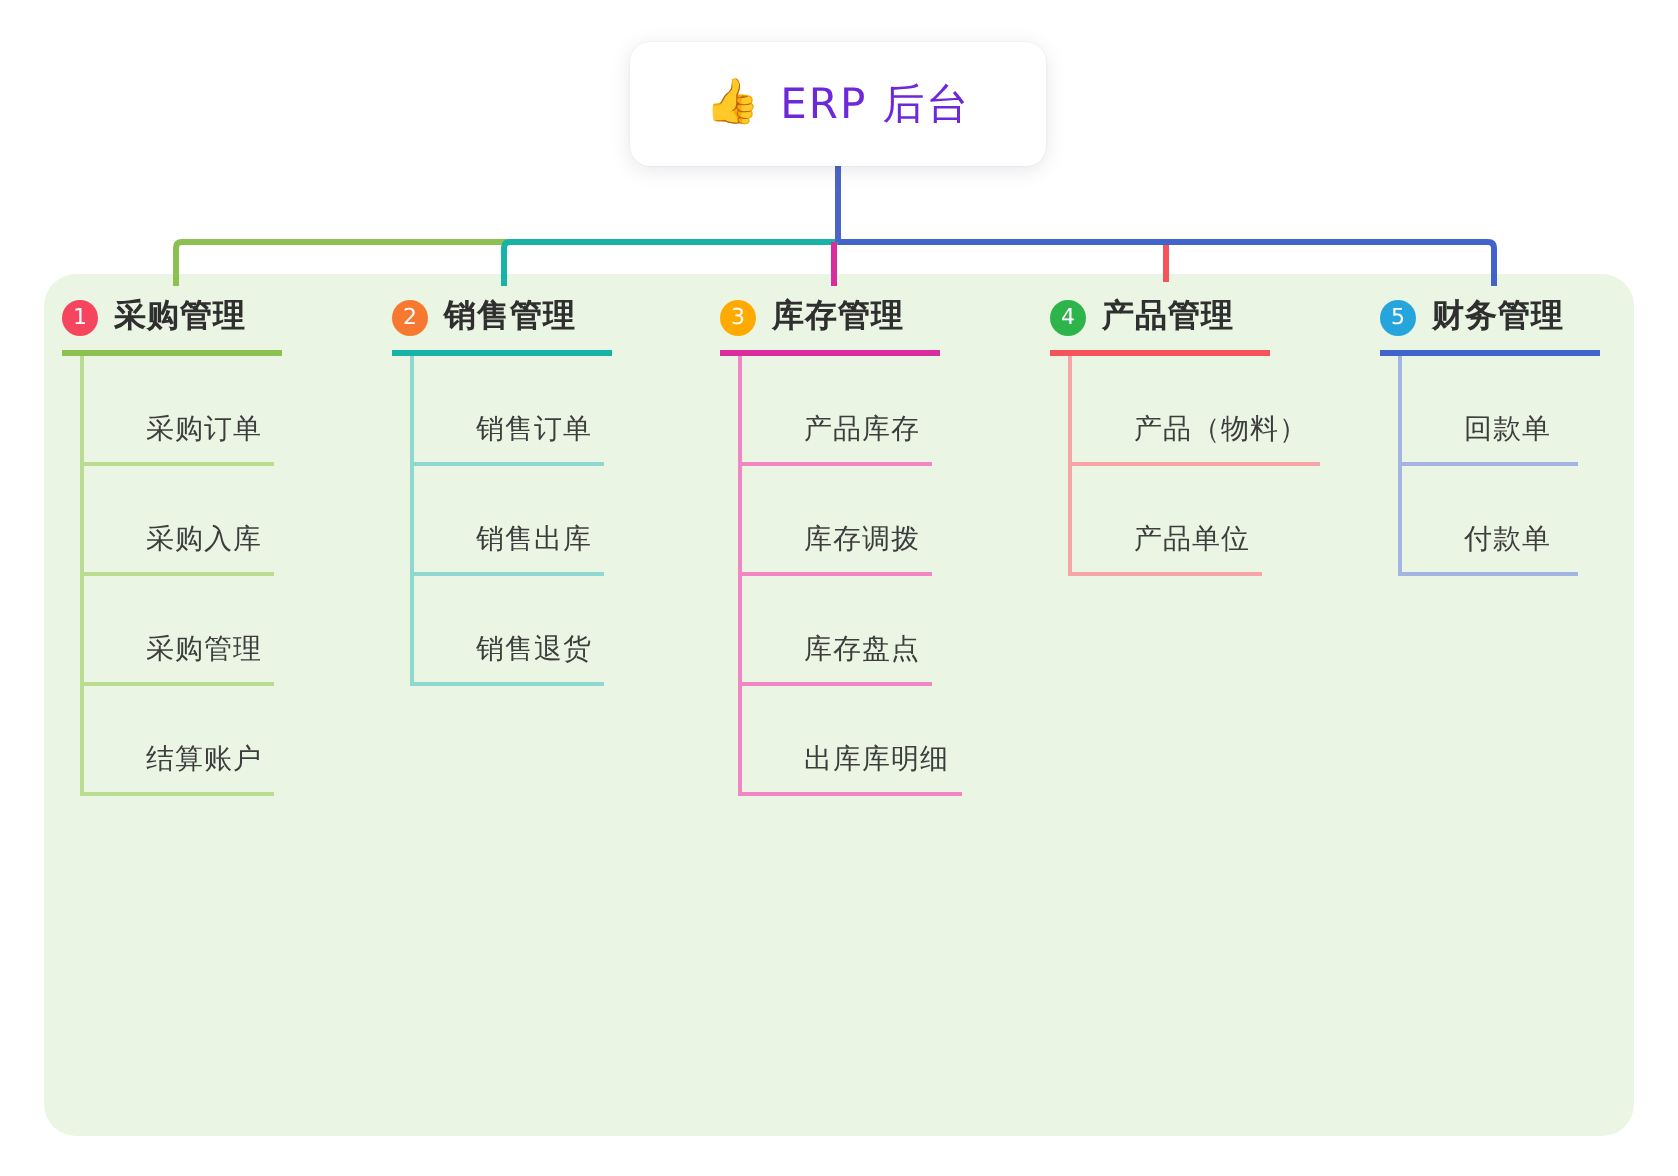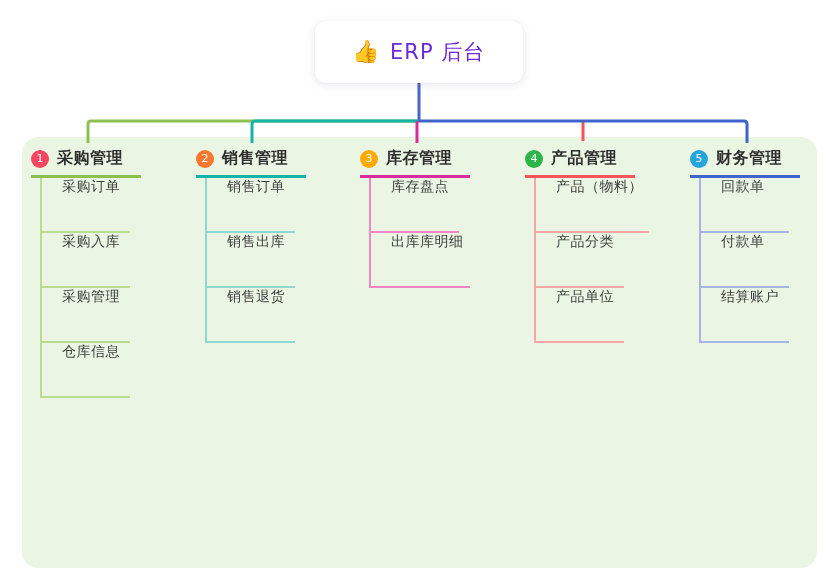--- a/index.html
+++ b/index.html
@@ -88,21 +88,22 @@
   .col-items {
     margin-left: 9px;
     border-left: 2px solid var(--item-line);
     width: max-content;
   }
   .item {
     height: 55px;
     min-width: 88px;
     width: max-content;
     display: flex;
-    padding: 0 6px 7px 20px;
+    align-items: flex-end;
+    padding: 0 6px 7px 31px;
     border-bottom: 2px solid var(--item-line);
     cursor: default;
   }
   .item-label {
     font-size: 14px;
     color: #3d3d3d;
     white-space: nowrap;
     letter-spacing: 0.5px;
   }
 </style>
@@ -134,21 +135,21 @@
       <div class="item">
         <span class="item-label">采购订单</span>
       </div>
       <div class="item">
         <span class="item-label">采购入库</span>
       </div>
       <div class="item">
         <span class="item-label">采购管理</span>
       </div>
       <div class="item">
-        <span class="item-label">仓库信息</span>
+        <span class="item-label">结算账户</span>
       </div>
     </div>
 </div>
 
 <div class="column" style="left: 196px; --line: #17b3a6; --badge: #f7782f; --item-line: #8fd8d0;">
   <div class="col-header">
     <span class="badge">2</span>
     <span class="col-title">销售管理</span>
   </div>
   <div class="col-items">
@@ -164,55 +165,55 @@
     </div>
 </div>
 
 <div class="column" style="left: 360px; --line: #d92d9e; --badge: #feaa01; --item-line: #f286c4;">
   <div class="col-header">
     <span class="badge">3</span>
     <span class="col-title">库存管理</span>
   </div>
   <div class="col-items">
       <div class="item">
+        <span class="item-label">产品库存</span>
+      </div>
+      <div class="item">
+        <span class="item-label">库存调拨</span>
+      </div>
+      <div class="item">
         <span class="item-label">库存盘点</span>
       </div>
       <div class="item">
         <span class="item-label">出库库明细</span>
       </div>
     </div>
 </div>
 
 <div class="column" style="left: 525px; --line: #f4545a; --badge: #2db44b; --item-line: #f8a5a8;">
   <div class="col-header">
     <span class="badge">4</span>
     <span class="col-title">产品管理</span>
   </div>
   <div class="col-items">
       <div class="item">
         <span class="item-label">产品（物料）</span>
       </div>
       <div class="item">
-        <span class="item-label">产品分类</span>
-      </div>
-      <div class="item">
         <span class="item-label">产品单位</span>
       </div>
     </div>
 </div>
 
 <div class="column" style="left: 690px; --line: #4064cb; --badge: #26a4dc; --item-line: #a4b4e3;">
   <div class="col-header">
     <span class="badge">5</span>
     <span class="col-title">财务管理</span>
   </div>
   <div class="col-items">
       <div class="item">
         <span class="item-label">回款单</span>
       </div>
       <div class="item">
         <span class="item-label">付款单</span>
       </div>
-      <div class="item">
-        <span class="item-label">结算账户</span>
-      </div>
     </div>
 </div>
 
 </body></html>

